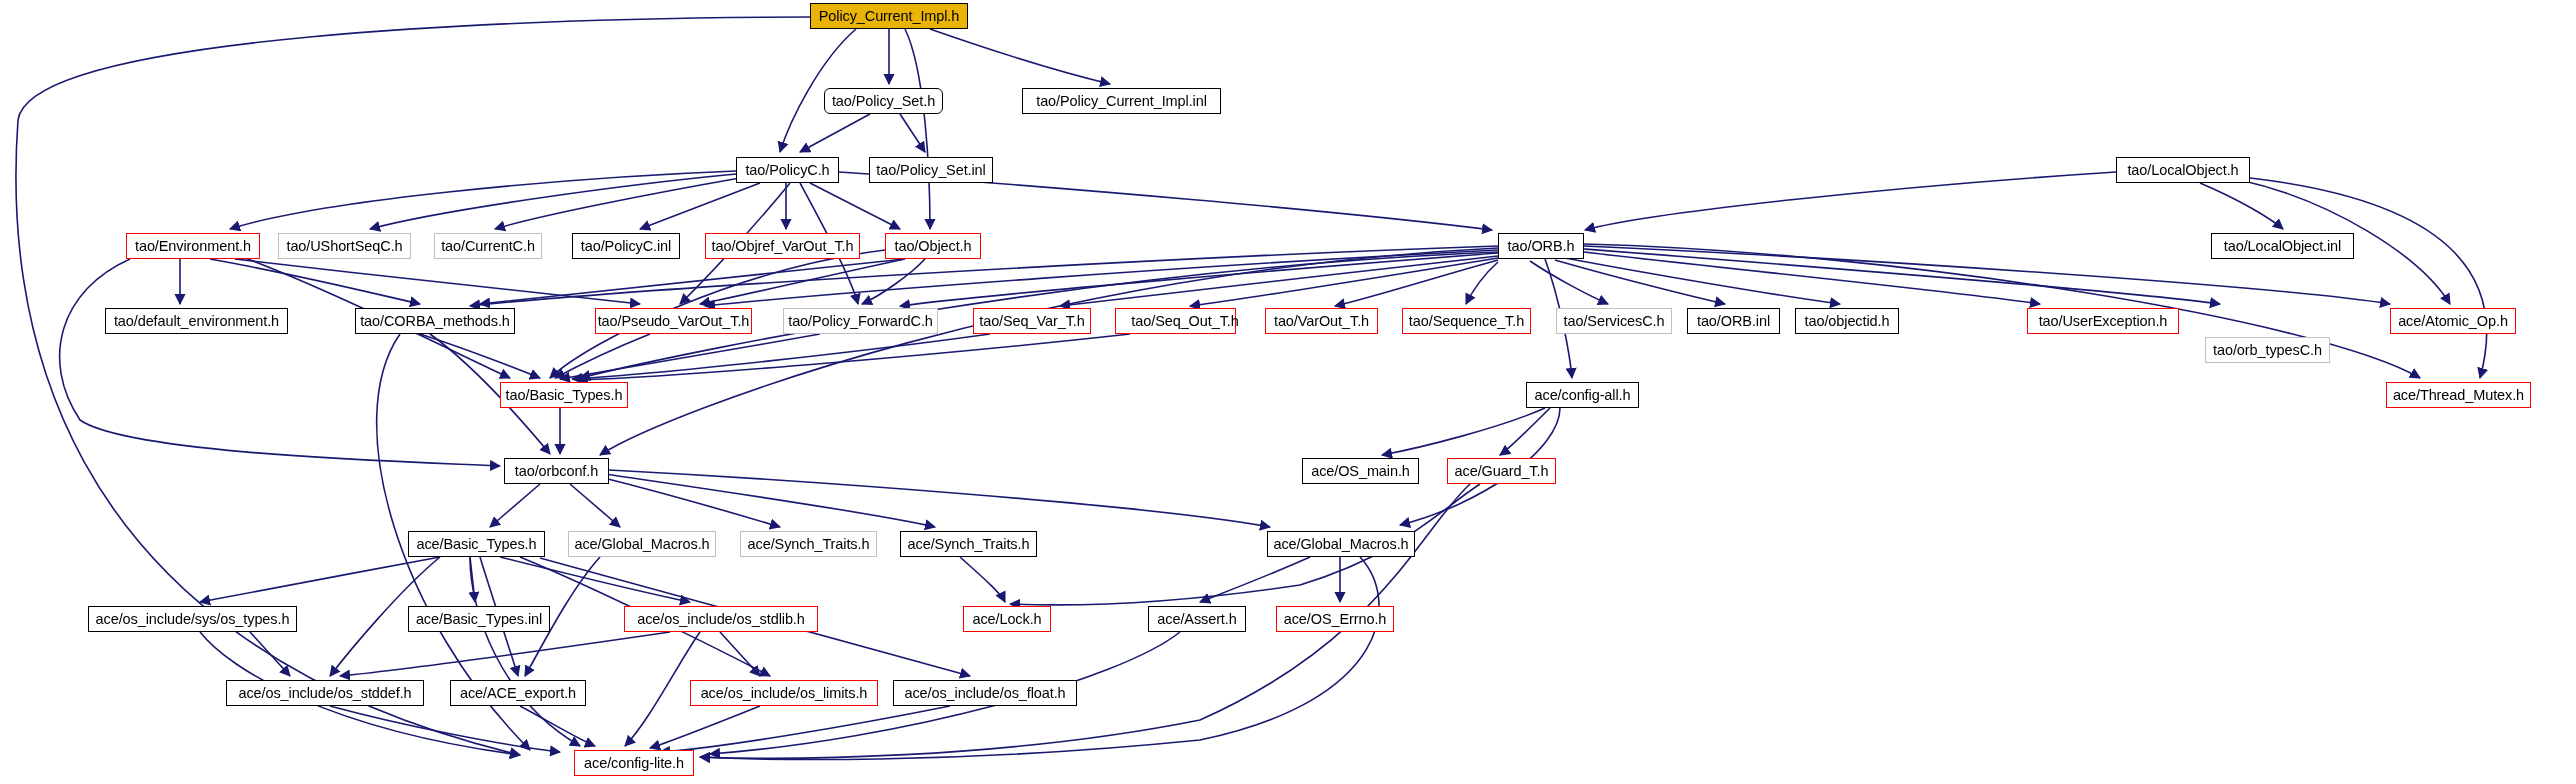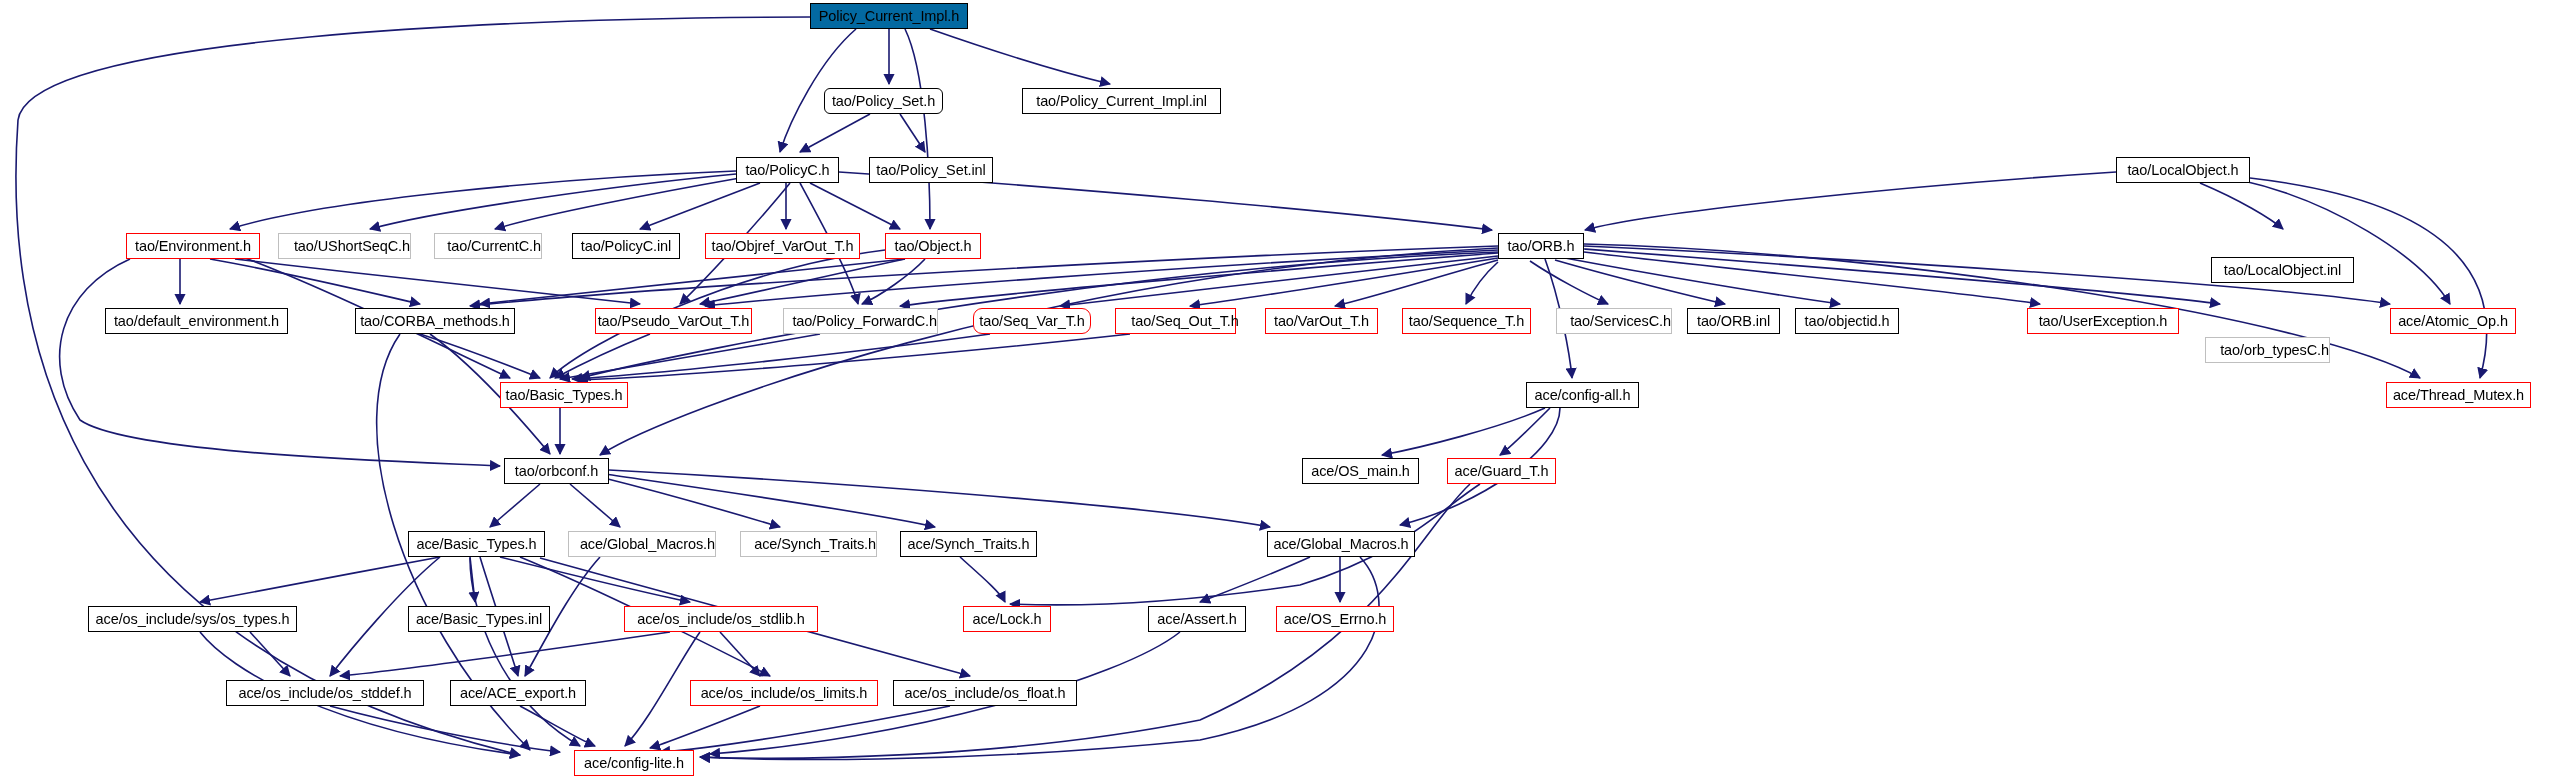--- a/index.html
+++ b/index.html
@@ -41,24 +41,24 @@
     height: 26px;
     background: #ffffff;
     border: 1.5px solid #000000;
     font-size: 14.5px;
     color: #000000;
     white-space: nowrap;
     letter-spacing: -0.1px;
     cursor: pointer;
   }
   .node.red   { border-color: #ff0000; }
-  .node.gray  { border-color: #bfbfbf; justify-content: flex-end; }
+  .node.gray  { border-color: #bfbfbf; }
   .node.black { border-color: #000000; }
   .node.current {
-    background: #0369a1;
+    background: #eab308;
     border-color: #000000;
   }
   .node span { pointer-events: none; }
 </style>
 </head>
 <body>
 
 <div id="graph-root">
   <svg class="edge-layer" viewBox="0 0 2576 784" preserveAspectRatio="none">
     <defs>
@@ -189,36 +189,36 @@
       </div>
       <div class="node red" style="left: 705px; top: 233px; width: 155px;">
         <span>tao/Objref_VarOut_T.h</span>
       </div>
       <div class="node red" style="left: 885px; top: 233px; width: 96px;">
         <span>tao/Object.h</span>
       </div>
       <div class="node black" style="left: 1498px; top: 233px; width: 86px;">
         <span>tao/ORB.h</span>
       </div>
-      <div class="node black" style="left: 2211px; top: 233px; width: 143px; margin-top: 24px;">
+      <div class="node black" style="left: 2211px; top: 233px; width: 143px;">
         <span>tao/LocalObject.inl</span>
       </div>
       <div class="node black" style="left: 105px; top: 308px; width: 183px;">
         <span>tao/default_environment.h</span>
       </div>
       <div class="node black" style="left: 355px; top: 308px; width: 160px;">
         <span>tao/CORBA_methods.h</span>
       </div>
       <div class="node red" style="left: 595px; top: 308px; width: 157px;">
         <span>tao/Pseudo_VarOut_T.h</span>
       </div>
       <div class="node gray" style="left: 783px; top: 308px; width: 155px;">
         <span>tao/Policy_ForwardC.h</span>
       </div>
-      <div class="node red" style="left: 973px; top: 308px; width: 118px; border-radius: 9px;">
+      <div class="node red" style="left: 973px; top: 308px; width: 118px;">
         <span>tao/Seq_Var_T.h</span>
       </div>
       <div class="node red" style="left: 1115px; top: 308px; width: 121px; padding-left: 19px;">
         <span>tao/Seq_Out_T.h</span>
       </div>
       <div class="node red" style="left: 1265px; top: 308px; width: 113px;">
         <span>tao/VarOut_T.h</span>
       </div>
       <div class="node red" style="left: 1402px; top: 308px; width: 129px;">
         <span>tao/Sequence_T.h</span>

